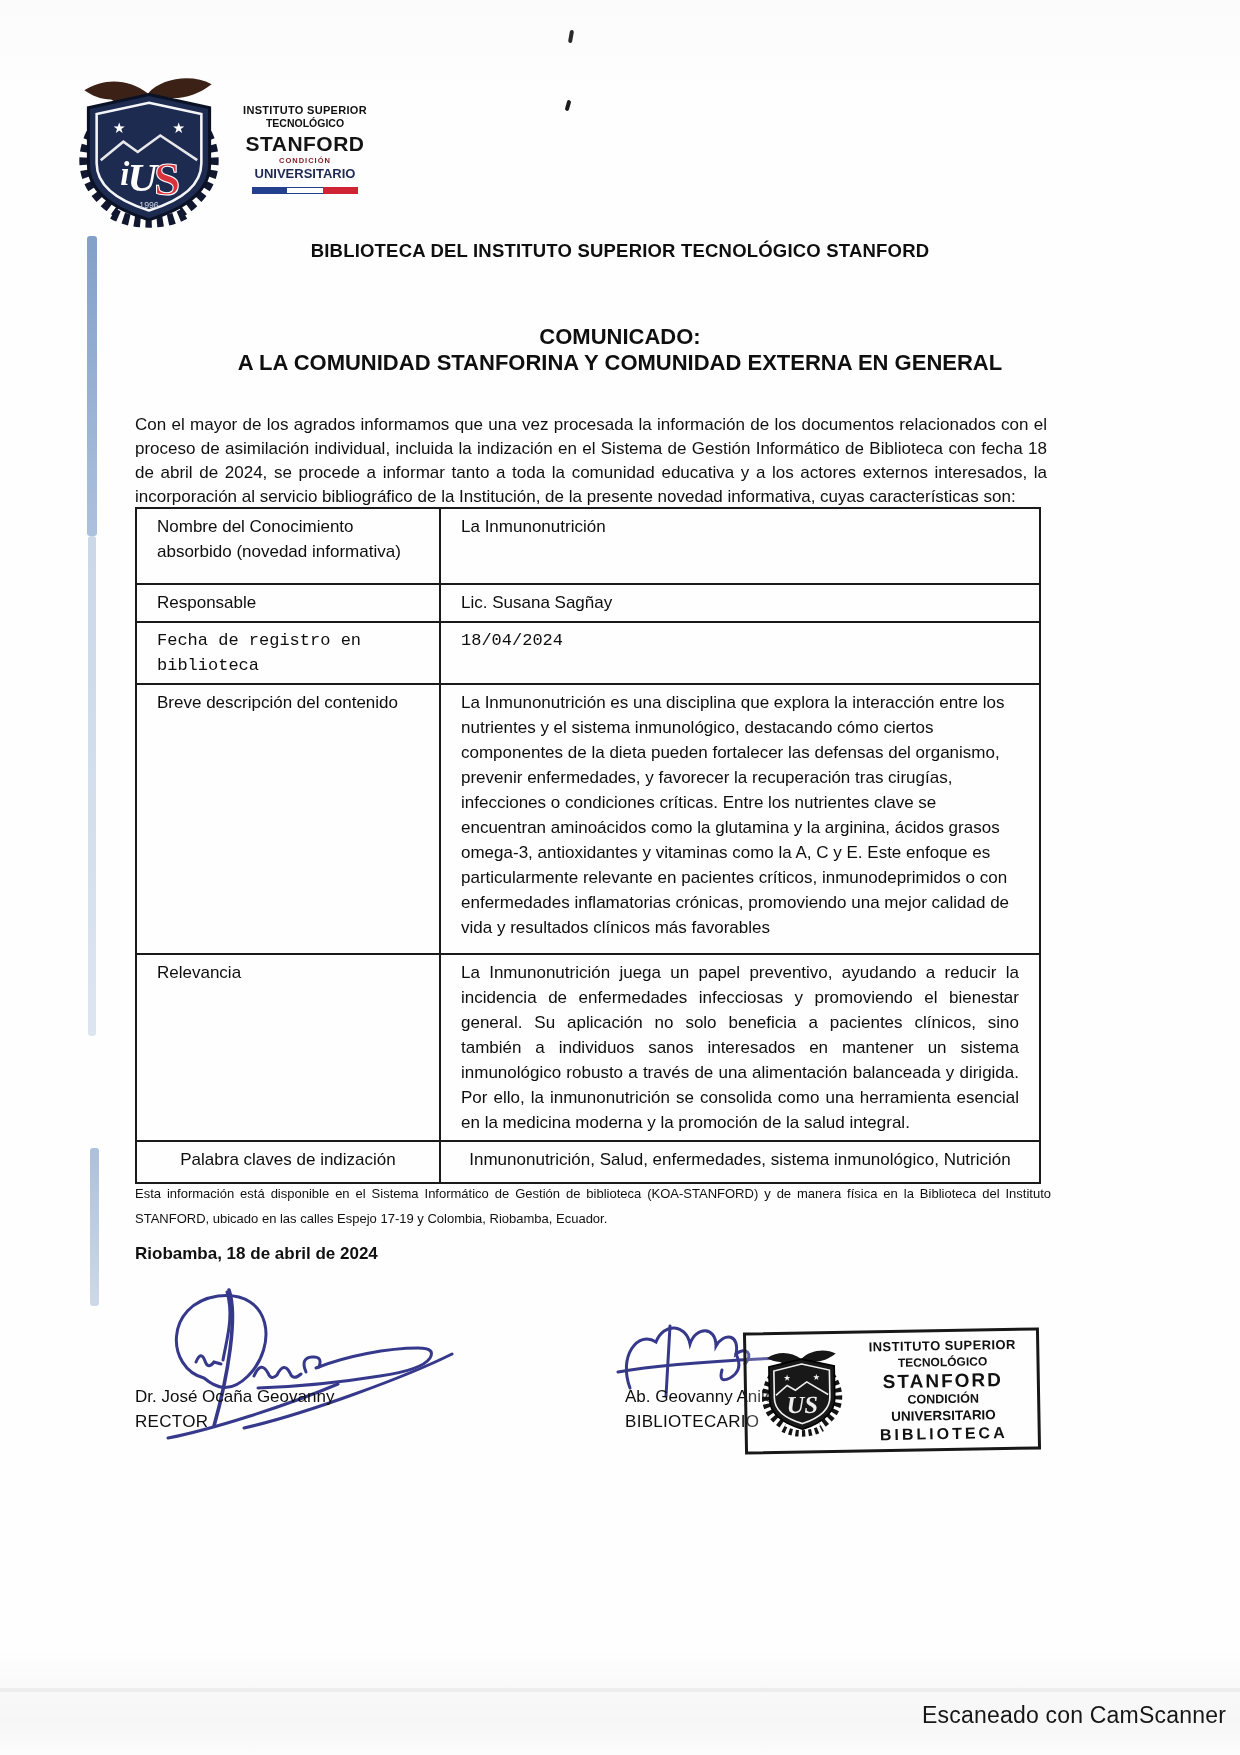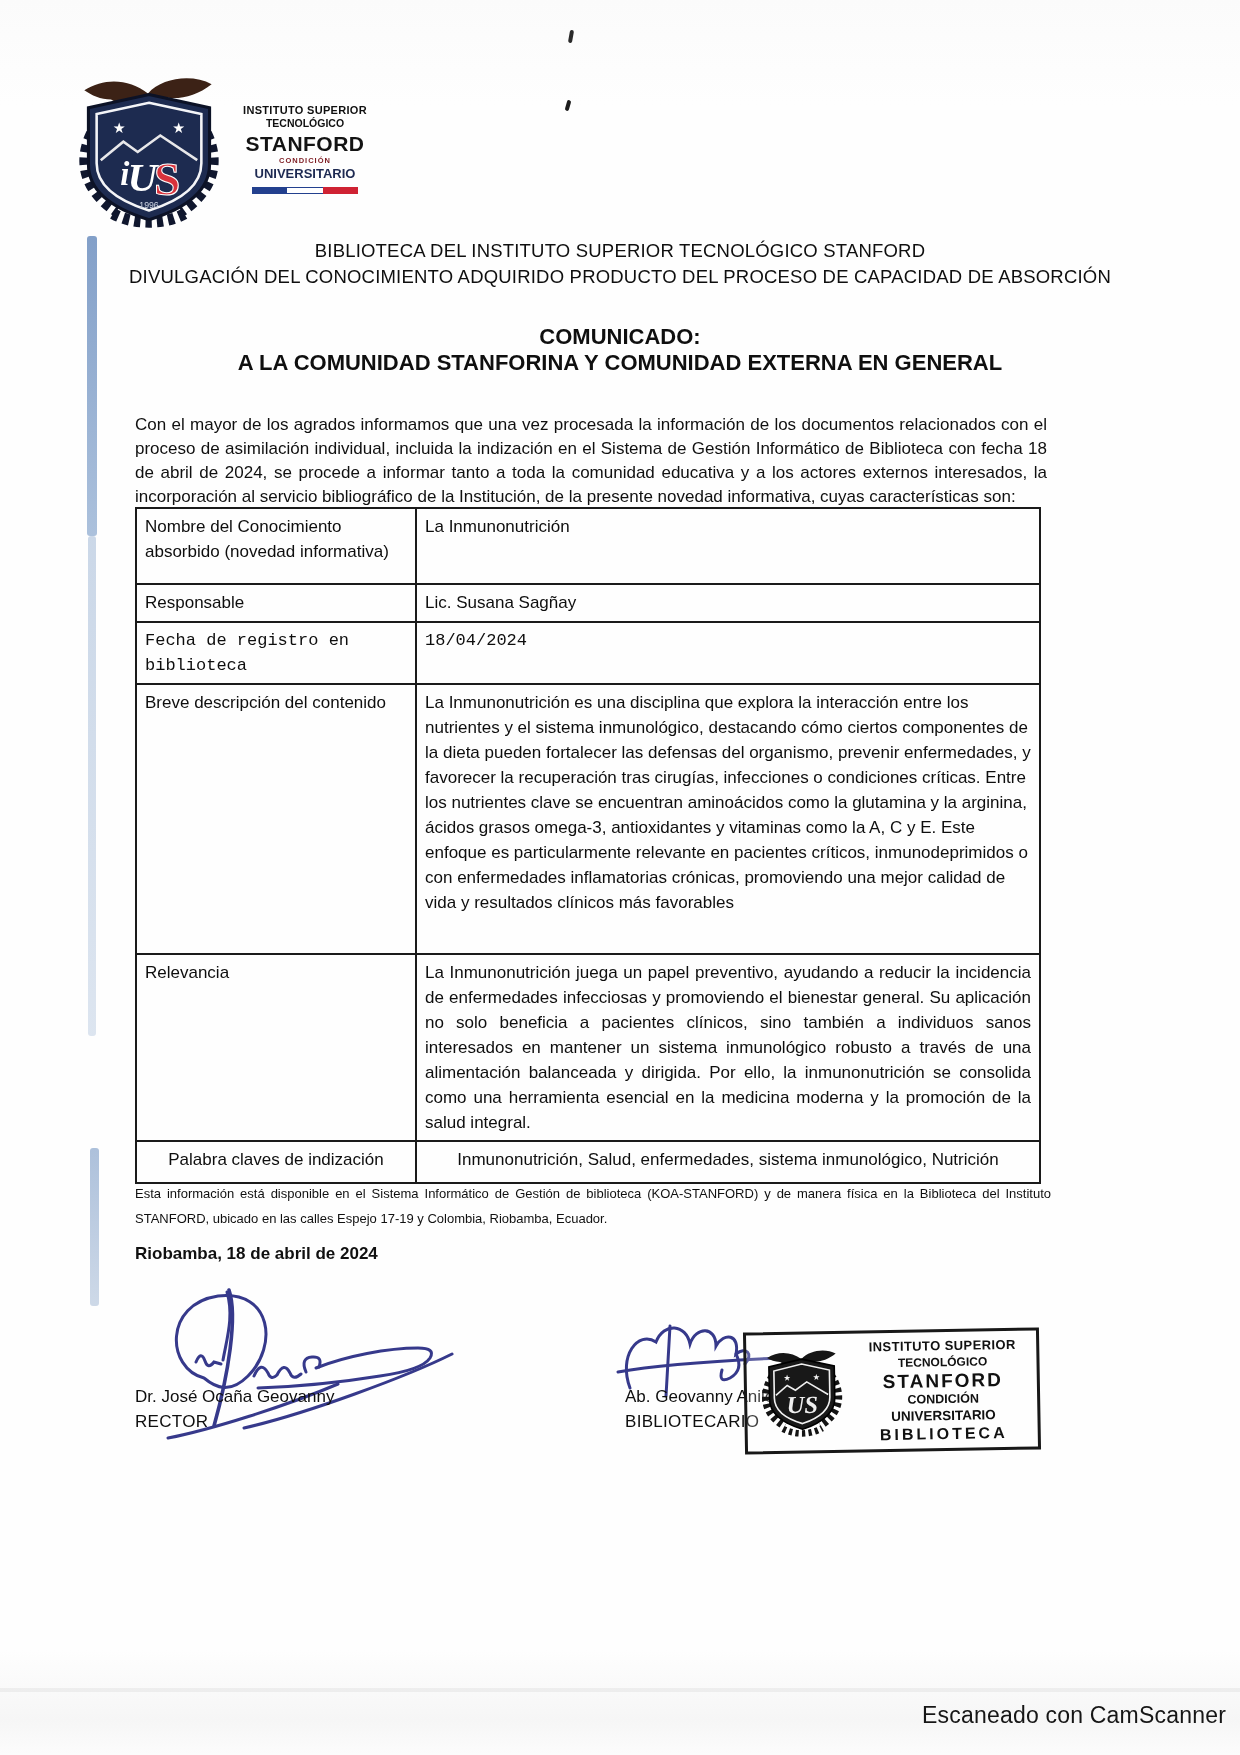--- a/index.html
+++ b/index.html
@@ -26,31 +26,31 @@
   .org-name{font-size:21px;font-weight:bold;letter-spacing:.5px;color:#131313;line-height:24px;margin-top:2px;}
   .org-cond{font-size:7.5px;font-weight:bold;letter-spacing:1px;color:#7c1a20;line-height:9px;}
   .org-univ{font-size:13px;font-weight:bold;color:#1e2a52;line-height:16px;margin-top:1px;}
   .flagbar{display:flex;width:106px;height:7px;margin:5px auto 0;}
   .flagbar .b{flex:1;background:#23408e;}
   .flagbar .w{flex:1;background:#fff;border-top:1px solid #23408e;border-bottom:1px solid #23408e;}
   .flagbar .r{flex:1;background:#cf2233;}
 
   
   .doc-title{position:absolute;left:110px;top:238px;width:1020px;text-align:center;
-    font-weight:normal;font-size:18.5px;line-height:26px;letter-spacing:.2px;color:#0f0f0f;}
+    font-weight:bold;font-size:18.5px;line-height:26px;letter-spacing:.2px;color:#0f0f0f;}
   .comunicado{position:absolute;left:110px;top:324px;width:1020px;text-align:center;
     font-weight:bold;font-size:22px;line-height:26px;color:#0f0f0f;}
 
   .intro{position:absolute;left:135px;top:396px;width:912px;font-size:17px;line-height:24px;
     text-align:justify;color:#101010;}
 
   
   .tblwrap{position:absolute;left:135px;top:507px;width:906px;}
   table.doc{border-collapse:collapse;width:100%;table-layout:fixed;}
-  table.doc td{border:2px solid #1a1a1a;vertical-align:top;padding:5px 8px;font-size:17px;line-height:25px;color:#0e0e0e;}
+  table.doc td{border:2px solid #1a1a1a;vertical-align:top;padding:5px 20px;font-size:17px;line-height:25px;color:#0e0e0e;}
   td.lbl{width:262px;}
   tr.r1 td{height:64px;}
   tr.r2 td{height:26px;}
   tr.r3 td{height:26px;font-family:Liberation Mono, monospace;}
   tr.r4 td{height:258px;}
   tr.r5 td{height:170px;}
   tr.r6 td{height:30px;text-align:center;}
   td.longtext{font-size:16px;line-height:29px;padding:3px 8px;}
   td.just{text-align:justify;padding:3px 4px;}
 
@@ -118,21 +118,20 @@
     <div class="org-univ">UNIVERSITARIO</div>
     <div class="flagbar">
       <span class="b"></span>
         <span class="w"></span>
         <span class="r"></span>
     </div>
   </div>
 
   <div class="doc-title">
     <div>BIBLIOTECA DEL INSTITUTO SUPERIOR TECNOLÓGICO STANFORD</div>
-    <div>DIVULGACIÓN DEL CONOCIMIENTO ADQUIRIDO PRODUCTO DEL PROCESO DE CAPACIDAD DE ABSORCIÓN</div>
   </div>
 
   <div class="comunicado">
     <div>COMUNICADO:</div>
     <div>A LA COMUNIDAD STANFORINA Y COMUNIDAD EXTERNA EN GENERAL</div>
   </div>
 
   <p class="intro">Con el mayor de los agrados informamos que una vez procesada la información de los documentos relacionados con el proceso de asimilación individual, incluida la indización en el Sistema de Gestión Informático de Biblioteca con fecha 18 de abril de 2024, se procede a informar tanto a toda la comunidad educativa y a los actores externos interesados, la incorporación al servicio bibliográfico de la Institución, de la presente novedad informativa, cuyas características son:</p>
 
   <div class="tblwrap">

